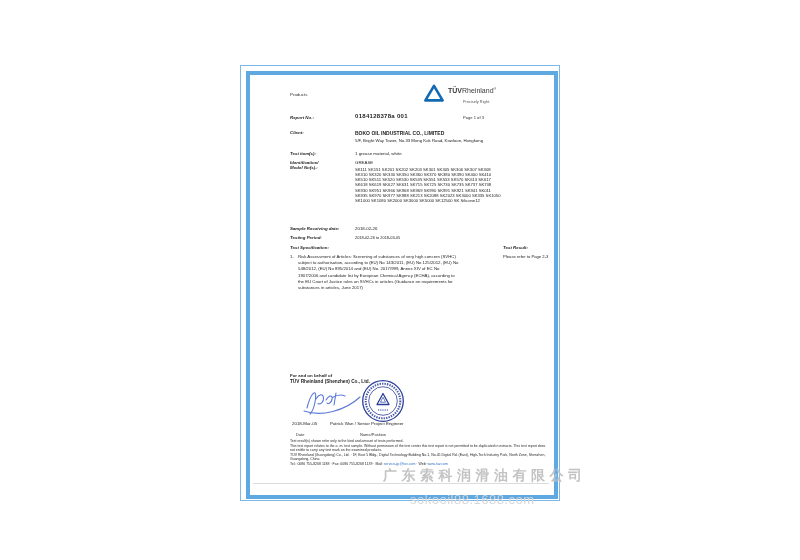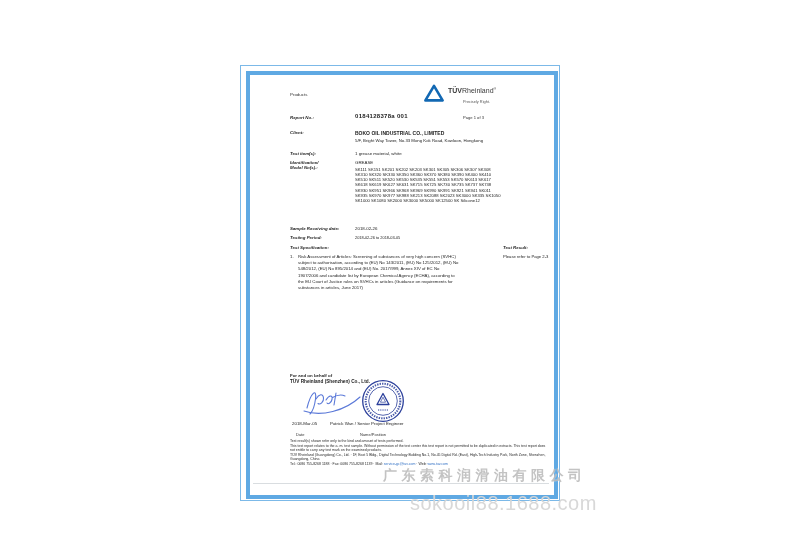--- a/index.html
+++ b/index.html
@@ -68,21 +68,21 @@
 
   .footer { left:37px; top:362px; width:258px; font-size:3.5px; line-height:4.6px; color:#2a2a2a; }
   .footer .link { color:#2f6fc4; }
 
   .page-edge { left:0; top:406px; width:296px; height:1px; background:#d9dde0; }
 
   .wm-cn  { position:absolute; left:383px; top:467px; z-index:5;
             font-size:14px; font-weight:bold; letter-spacing:4.5px; white-space:nowrap;
             color:rgba(158,158,158,.62); text-shadow:0 0 1px rgba(255,255,255,.8); }
   .wm-url { position:absolute; left:410px; top:492px; z-index:5;
-            font-size:20px; letter-spacing:.5px; white-space:nowrap;
+            font-size:13px; letter-spacing:.5px; white-space:nowrap;
             color:rgba(214,214,214,.95); }
 </style>
 </head>
 <body>
 
 <div class="canvas">
 
   <div class="frame-outer"></div>
   <div class="frame-inner"></div>
 

